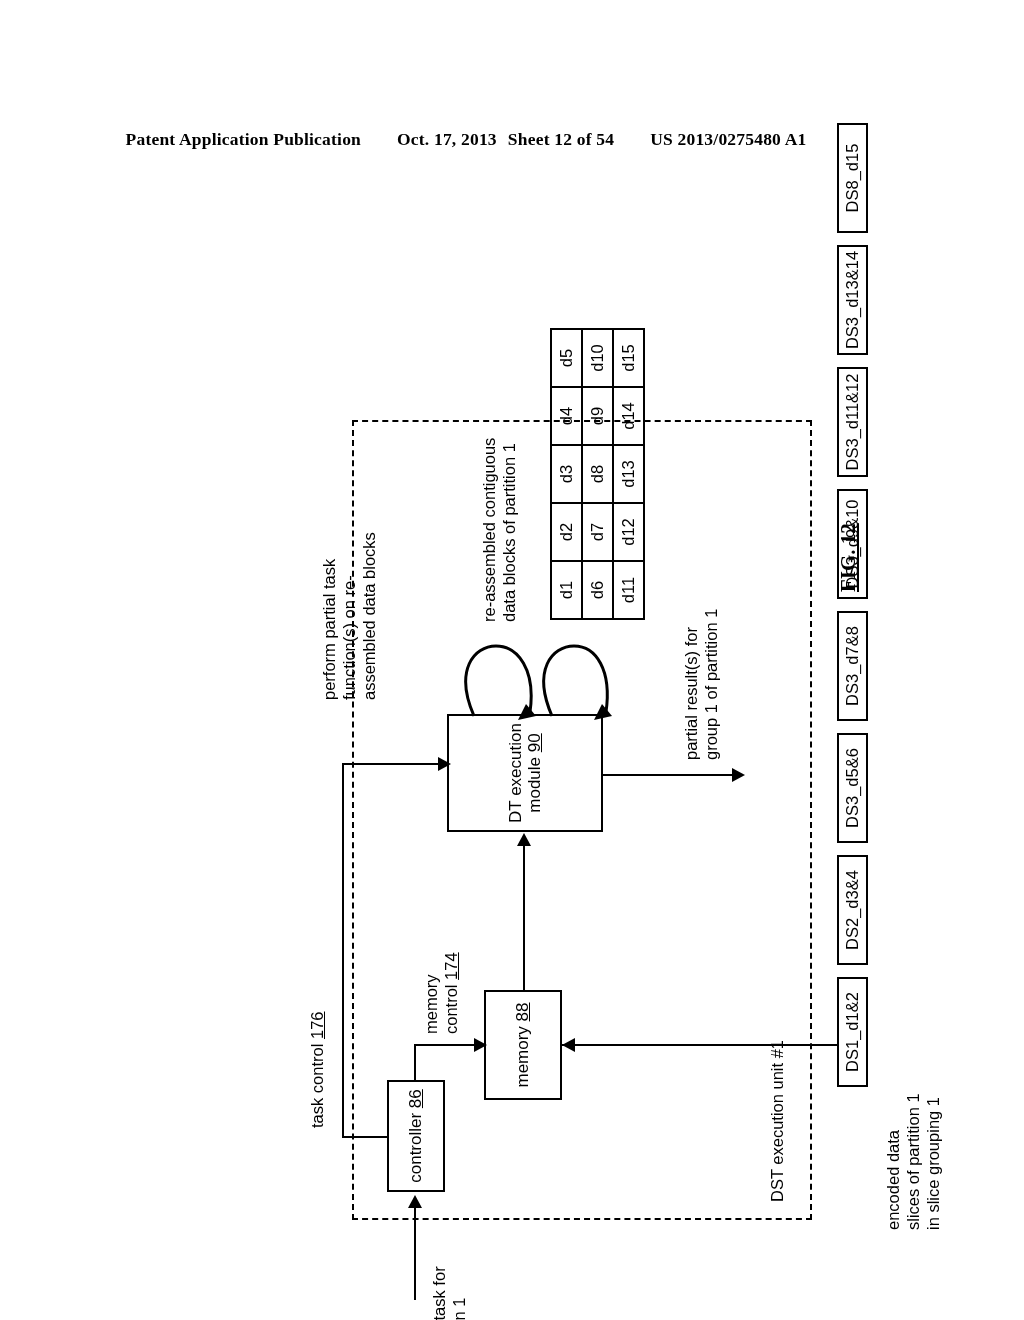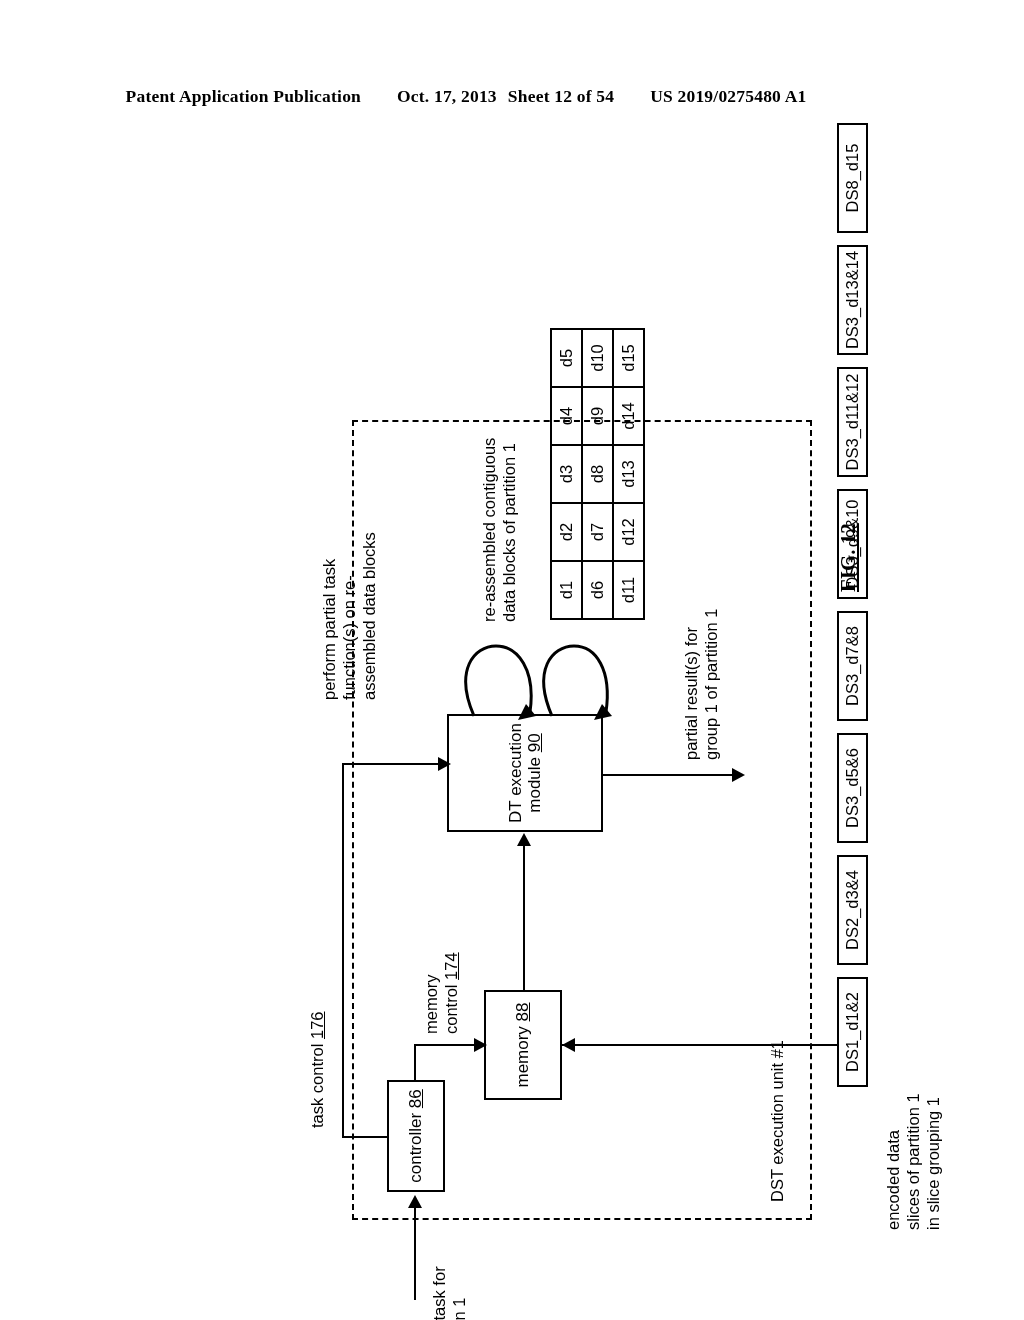--- a/index.html
+++ b/index.html
@@ -25,21 +25,21 @@
     display: flex;
     justify-content: center;
     align-items: baseline;
     font-family: "Liberation Serif", serif;
     font-weight: bold;
     font-size: 17.5px;
     letter-spacing: 0.2px;
     white-space: nowrap;
   }
   #patent-header .hdr-pub { }
-  #patent-header .hdr-date { margin-left: 36px; }
+  #patent-header .hdr-date { margin-left: 36px; margin-top: 43px; }
   #patent-header .hdr-sheet { margin-left: 11px; }
   #patent-header .hdr-num { margin-left: 36px; }
 
   
   
   #figure-stage {
     position: absolute;
     left: 512px;
     top: 660px;
     width: 1120px;   
@@ -184,21 +184,21 @@
     white-space: nowrap;
   }
 </style>
 </head>
 <body>
 
 <div id="patent-header">
   <span class="hdr-pub">Patent Application Publication</span>
   <span class="hdr-date">Oct. 17, 2013</span>
   <span class="hdr-sheet">Sheet 12 of 54</span>
-  <span class="hdr-num">US 2019/0275480 A1</span>
+  <span class="hdr-num">US 2013/0275480 A1</span>
 </div>
 
 <div id="figure-stage">
 
   <div id="dst-unit-boundary"></div>
 
   <div class="lbl" style="left:18px; top:556px;">DST execution unit #1</div>
 
   <div class="box" id="controller-86">
     <span><span>controller </span><span class="u">86</span></span>

